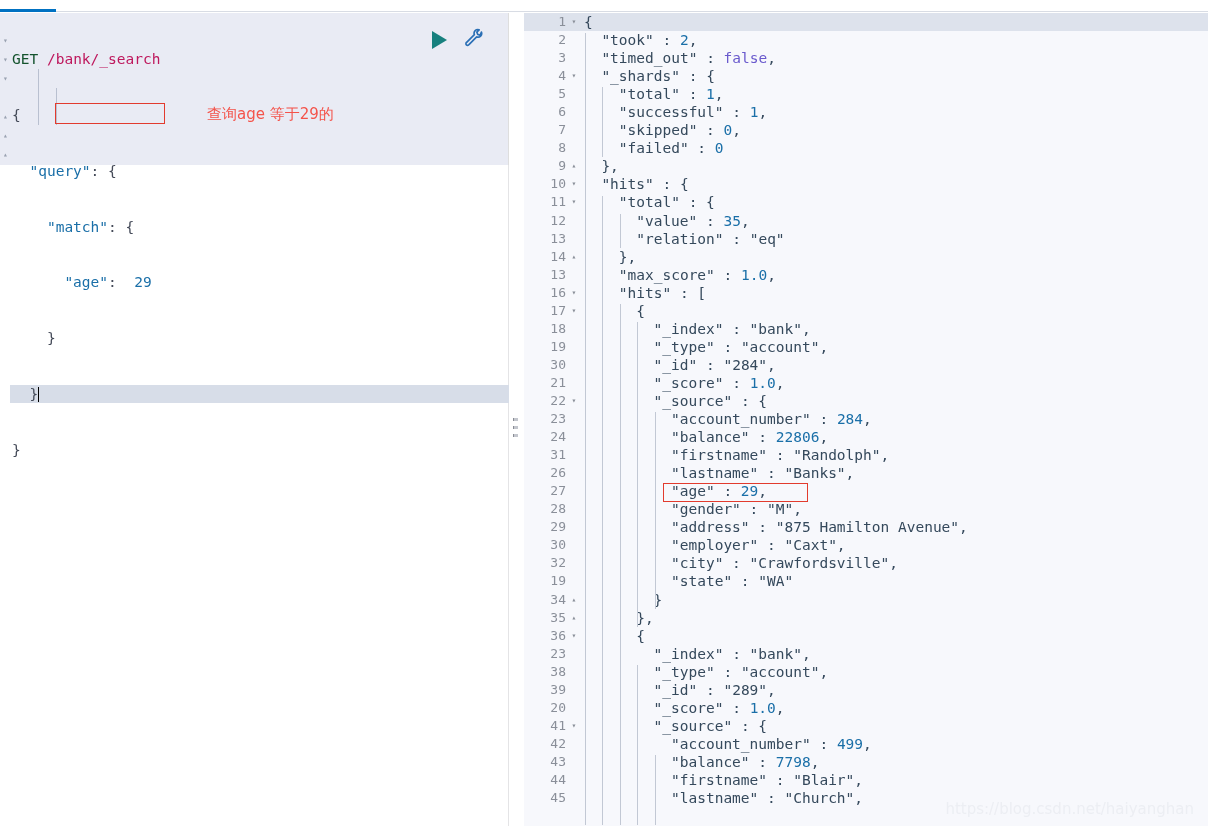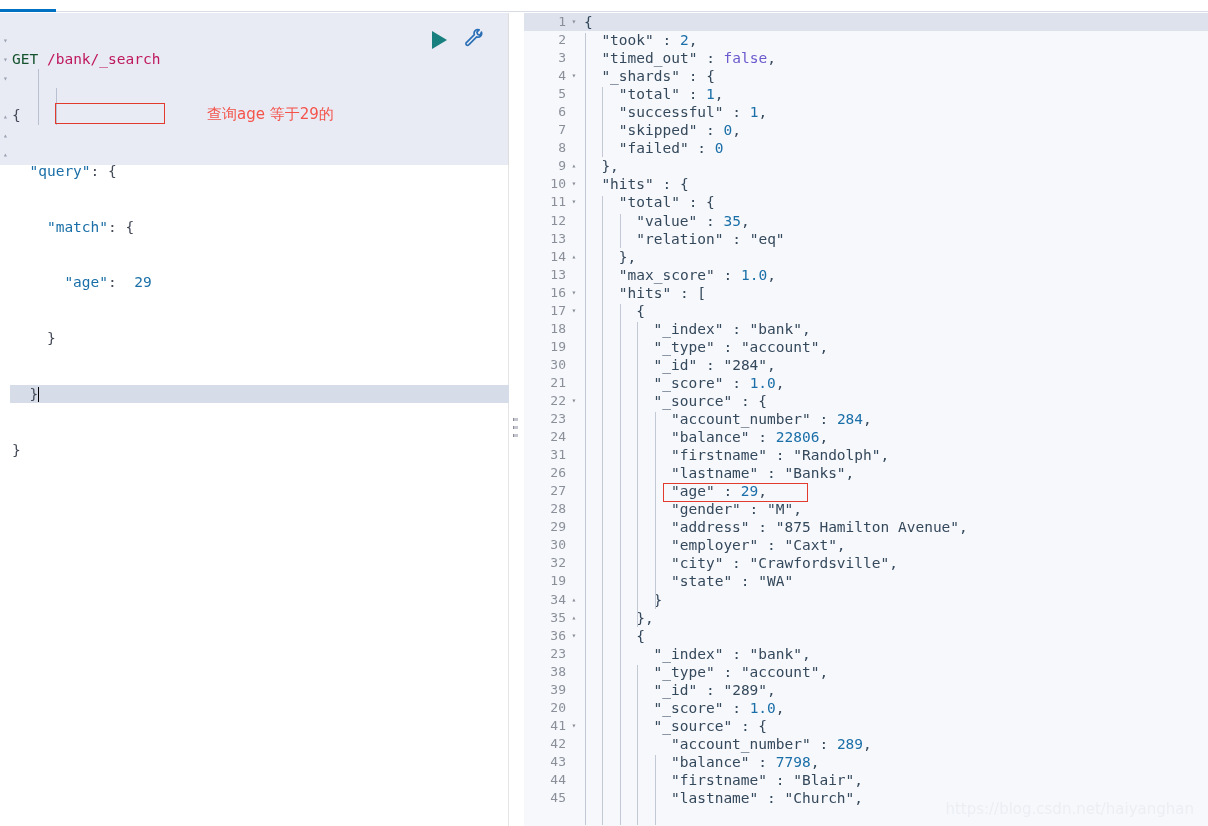--- a/index.html
+++ b/index.html
@@ -326,21 +326,21 @@
         <div class="rrow"><span class="rnum">32</span><span class="rfold"></span><span class="rtxt" style="left:147px">"city" : "Crawfordsville",</span></div>
         <div class="rrow"><span class="rnum">19</span><span class="rfold"></span><span class="rtxt" style="left:147px">"state" : "WA"</span></div>
         <div class="rrow"><span class="rnum">34</span><span class="rfold">▴</span><span class="rtxt" style="left:129.6px">}</span></div>
         <div class="rrow"><span class="rnum">35</span><span class="rfold">▴</span><span class="rtxt" style="left:112.19999999999999px">},</span></div>
         <div class="rrow"><span class="rnum">36</span><span class="rfold">▾</span><span class="rtxt" style="left:112.19999999999999px">{</span></div>
         <div class="rrow"><span class="rnum">23</span><span class="rfold"></span><span class="rtxt" style="left:129.6px">"_index" : "bank",</span></div>
         <div class="rrow"><span class="rnum">38</span><span class="rfold"></span><span class="rtxt" style="left:129.6px">"_type" : "account",</span></div>
         <div class="rrow"><span class="rnum">39</span><span class="rfold"></span><span class="rtxt" style="left:129.6px">"_id" : "289",</span></div>
         <div class="rrow"><span class="rnum">20</span><span class="rfold"></span><span class="rtxt" style="left:129.6px">"_score" : <span class="s-num">1.0</span>,</span></div>
         <div class="rrow"><span class="rnum">41</span><span class="rfold">▾</span><span class="rtxt" style="left:129.6px">"_source" : {</span></div>
-        <div class="rrow"><span class="rnum">42</span><span class="rfold"></span><span class="rtxt" style="left:147px">"account_number" : <span class="s-num">289</span>,</span></div>
+        <div class="rrow"><span class="rnum">42</span><span class="rfold"></span><span class="rtxt" style="left:147px">"account_number" : <span class="s-num">499</span>,</span></div>
         <div class="rrow"><span class="rnum">43</span><span class="rfold"></span><span class="rtxt" style="left:147px">"balance" : <span class="s-num">7798</span>,</span></div>
         <div class="rrow"><span class="rnum">44</span><span class="rfold"></span><span class="rtxt" style="left:147px">"firstname" : "Blair",</span></div>
         <div class="rrow"><span class="rnum">45</span><span class="rfold"></span><span class="rtxt" style="left:147px">"lastname" : "Church",</span></div>
       </div>
     <div id="response-guides">
         <div class="rguide" style="left: 61px; top: 20.05px; height: 792.2px;"></div>
         <div class="rguide" style="left: 78.4px; top: 74.2px; height: 70.2px;"></div>
         <div class="rguide" style="left: 78.4px; top: 182.5px; height: 629.75px;"></div>
         <div class="rguide" style="left: 95.8px; top: 200.55px; height: 34.1px;"></div>
         <div class="rguide" style="left: 95.8px; top: 290.8px; height: 521.45px;"></div>

